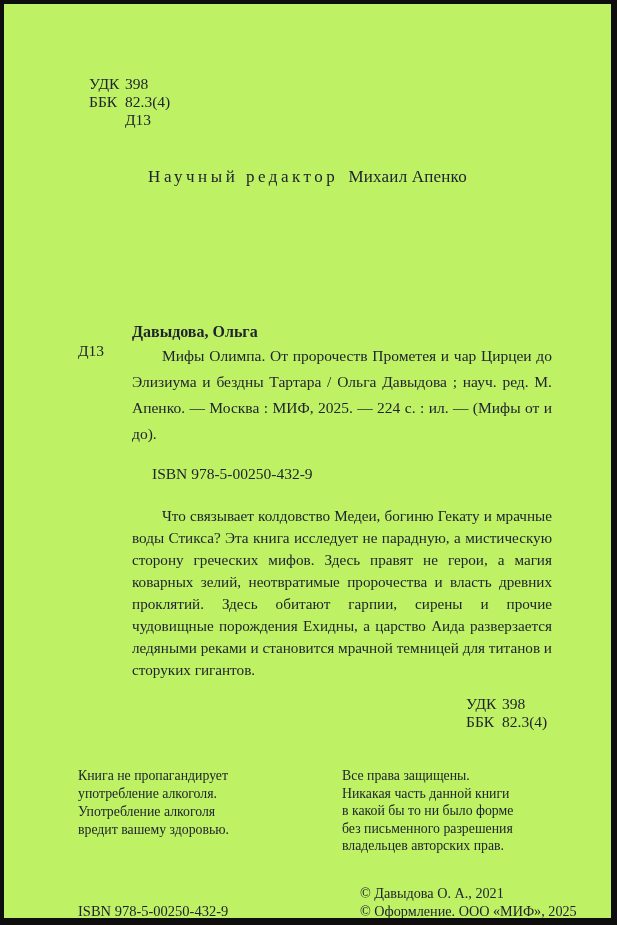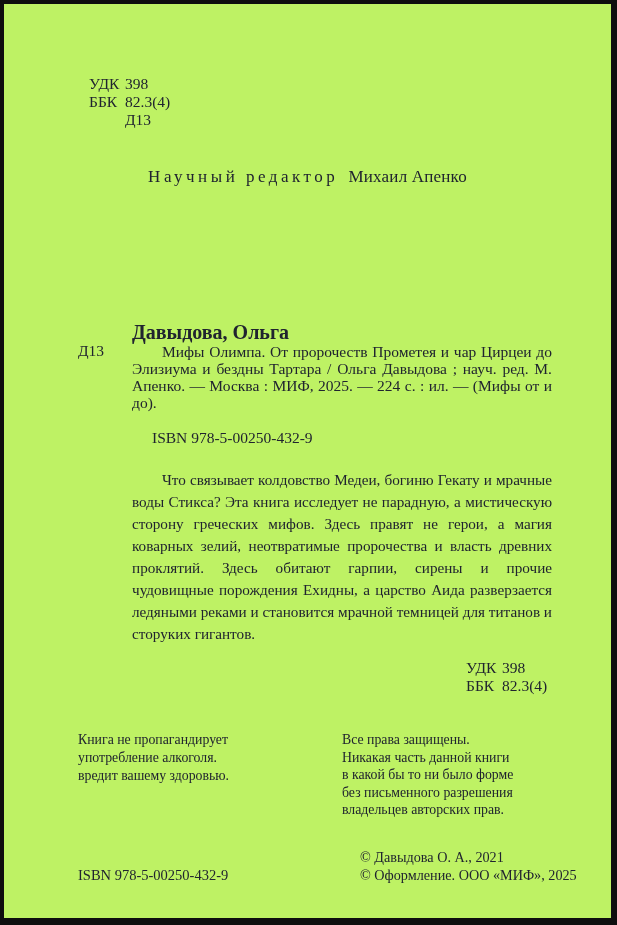--- a/index.html
+++ b/index.html
@@ -45,34 +45,34 @@
   .editor-role { letter-spacing: 3.5px; }
   .editor-name { letter-spacing: 0.2px; margin-left: 6px; }
   
   .biblio {
     position: relative;
     margin-top: 134px;
   }
   .biblio-author {
     margin-left: 128px;
     font-weight: bold;
-    font-size: 20px;
+    font-size: 16px;
     line-height: 22px;
   }
   .biblio-code {
     position: absolute;
     left: 74px;
     top: 21px;
     font-size: 15.5px;
   }
   .biblio-desc {
     margin: 0 0 0 128px;
     width: 420px;
     font-size: 15.5px;
-    line-height: 17px;
+    line-height: 26px;
     text-align: justify;
     text-indent: 30px;
   }
   .isbn-line {
     margin: 18px 0 0 148px;
     font-size: 15.5px;
   }
   
   .annotation {
     margin: 22px 0 0 128px;
@@ -166,20 +166,21 @@
     <div class="code-row">
       <span class="code-label">ББК</span>
       <span class="code-value">82.3(4)</span>
     </div>
   </div>
 
   <div class="bottom-row">
     <div class="disclaimer-left">
       <div>Книга не пропагандирует</div>
       <div>употребление алкоголя.</div>
+      <div>Употребление алкоголя</div>
       <div>вредит вашему здоровью.</div>
     </div>
     <div class="rights-right">
       <div>Все права защищены.</div>
       <div>Никакая часть данной книги</div>
       <div>в какой бы то ни было форме</div>
       <div>без письменного разрешения</div>
       <div>владельцев авторских прав.</div>
     </div>
   </div>

